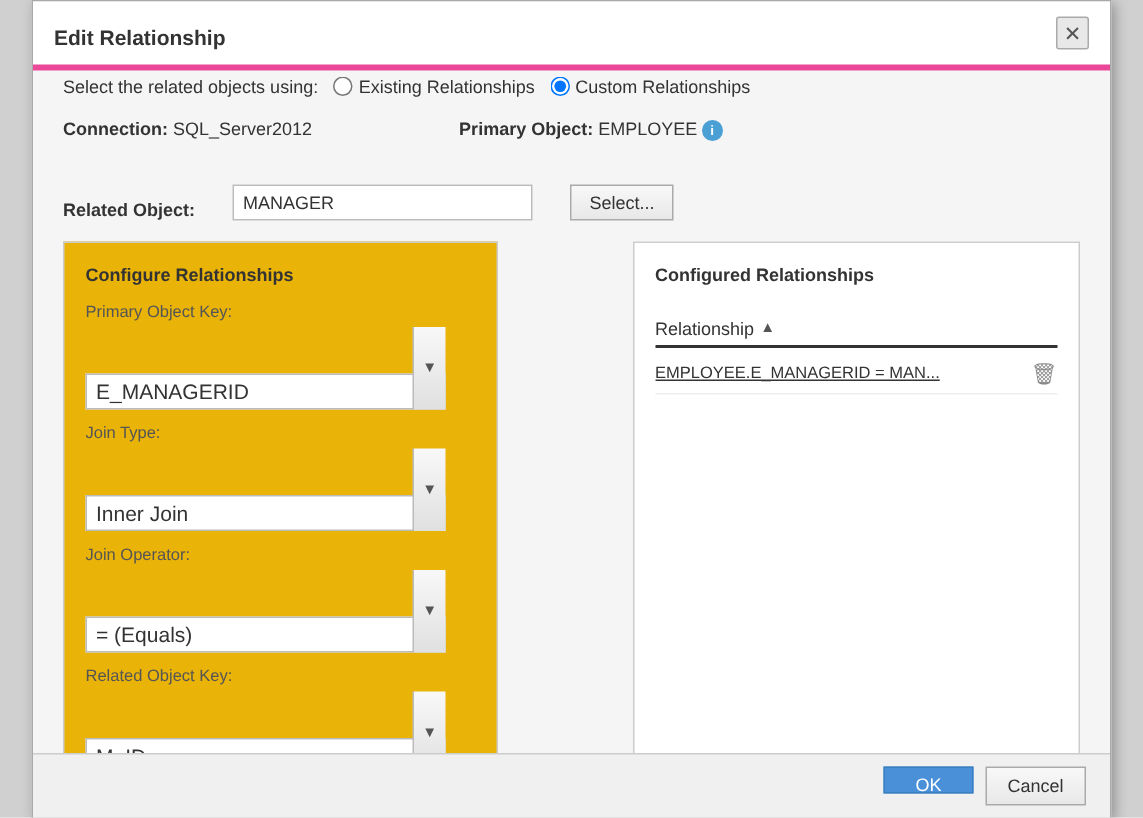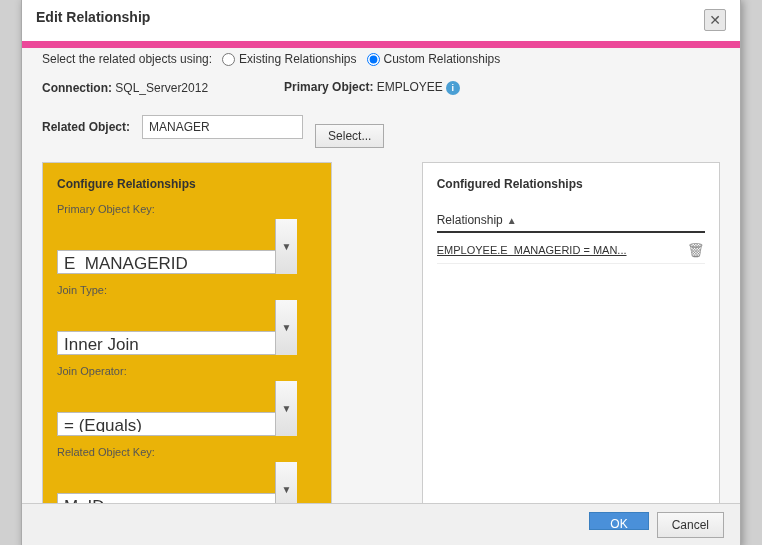--- a/index.html
+++ b/index.html
@@ -16,24 +16,24 @@
     .dialog {
       background: #f5f5f5;
       border: 1px solid #aaa;
       width: 720px;
       min-height: 520px;
       position: relative;
       box-shadow: 2px 2px 8px rgba(0,0,0,0.3);
     }
     .dialog-header {
       background: #fff;
-      border-bottom: 7px solid #ec4899;
+      border-bottom: 4px solid #ec4899;
       padding: 10px 14px;
       display: flex;
-      align-items: flex-start;
+      align-items: flex-end;
       justify-content: space-between;
     }
     .dialog-title {
       font-size: 14px;
       font-weight: bold;
       color: #333;
     }
     .close-btn {
       width: 22px;
       height: 22px;
@@ -60,21 +60,21 @@
     }
     .radio-row label {
       display: flex;
       align-items: center;
       gap: 4px;
       cursor: pointer;
     }
     .field-row {
       display: flex;
       align-items: center;
-      gap: 16px;
+      gap: 38px;
       margin-bottom: 10px;
     }
     .field-label {
       font-weight: bold;
       color: #333;
       font-size: 12px;
     }
     .field-value {
       color: #333;
       font-size: 12px;
@@ -88,32 +88,32 @@
       background: #4a9fd4;
       border-radius: 50%;
       color: #fff;
       font-size: 9px;
       font-weight: bold;
       cursor: pointer;
       margin-left: 3px;
     }
     .related-row {
       display: flex;
-      align-items: center;
-      gap: 12px;
+      align-items: flex-end;
+      gap: 25px;
       margin-bottom: 14px;
     }
     .text-input {
       border: 1px solid #bbb;
       background: #fff;
       padding: 3px 6px;
       font-size: 12px;
       color: #333;
       height: 24px;
-      width: 161px;
+      width: 200px;
     }
     .btn-select {
       border: 1px solid #aaa;
       background: linear-gradient(to bottom, #f8f8f8, #e8e8e8);
       padding: 3px 12px;
       font-size: 12px;
       cursor: pointer;
       height: 24px;
       color: #333;
       margin-top: 19px;
@@ -148,21 +148,21 @@
       display: inline-block;
       width: 240px;
     }
     .dropdown-wrap select {
       appearance: none;
       -webkit-appearance: none;
       width: 100%;
       border: 1px solid #bbb;
       background: #fff;
       padding: 3px 24px 3px 6px;
-      font-size: 17px;
+      font-size: 14px;
       color: #333;
       height: 24px;
       cursor: pointer;
       margin-top: 31px;
     }
     .dropdown-arrow {
       position: absolute;
       right: 0;
       top: 0;
       height: 100%;

